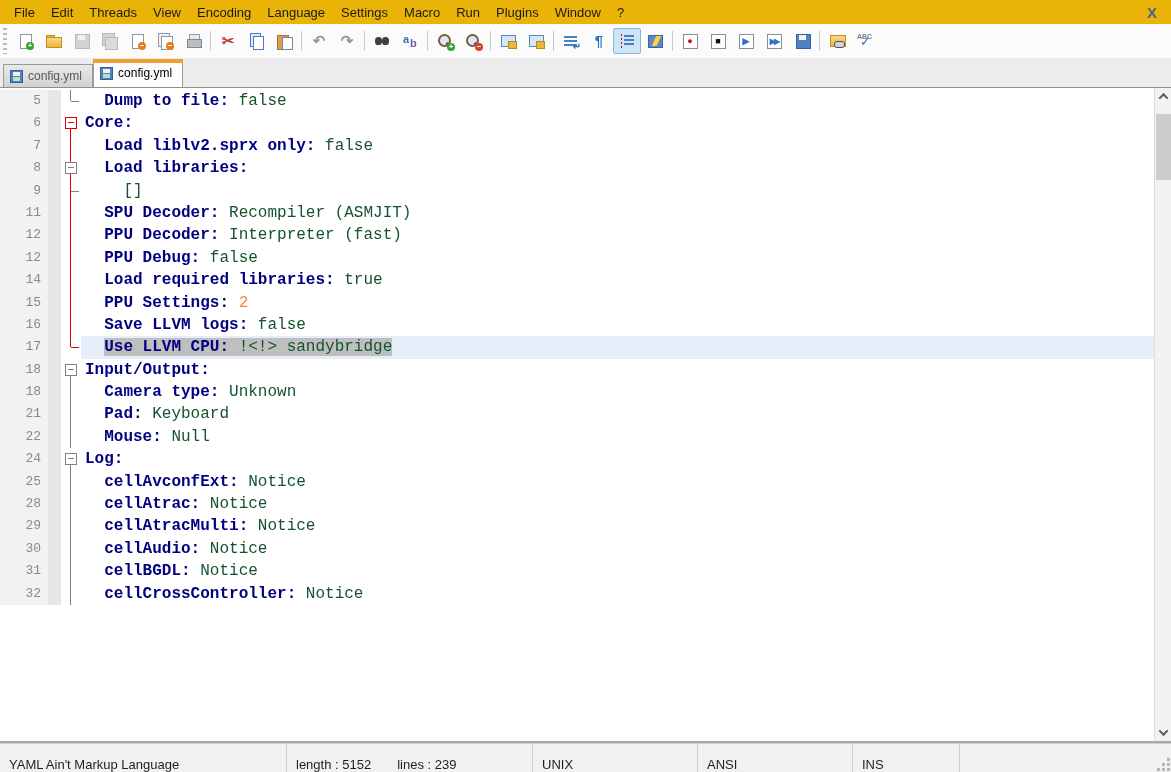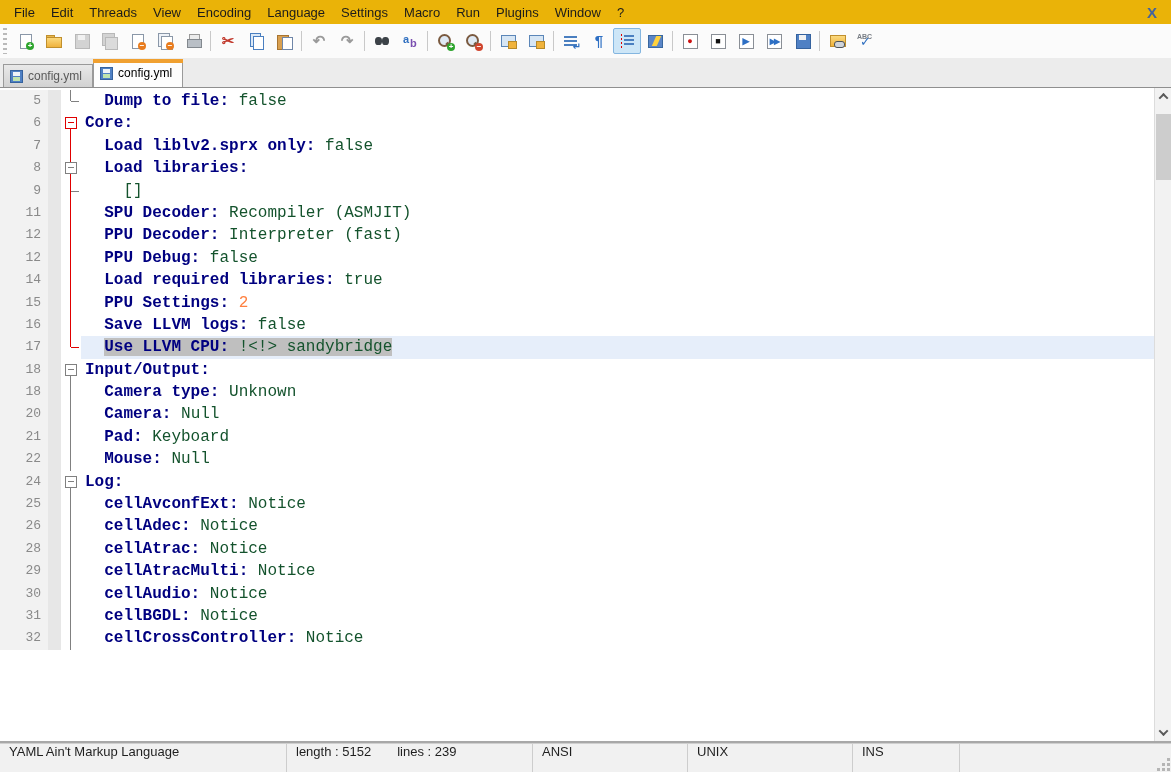--- a/index.html
+++ b/index.html
@@ -149,21 +149,21 @@
   .vscroll { width:17px; flex:none; background:#f2f2f2; border-left:1px solid #dcdcdc; position:relative; }
   .sarrow { position:absolute; left:0; width:17px; height:17px; display:flex; align-items:center; justify-content:center; }
   .sarrow span { width:7px; height:7px; border-left:2px solid #5a5a5a; border-top:2px solid #5a5a5a; }
   .sarrow.up { top:0; } .sarrow.up span { transform:rotate(45deg) translate(1px,1px); }
   .sarrow.down { bottom:0; } .sarrow.down span { transform:rotate(225deg) translate(1px,1px); }
   .sthumb { position:absolute; left:1px; width:15px; top:26px; height:66px; background:#cdcdcd; }
 
   
   .statusbar { position:absolute; left:0; bottom:0; right:0; height:29px; background:#f1f1f1;
                border-top:1px solid #cfcfcf; display:flex; align-items:center; font-size:13px; color:#1f1f1f; }
-  .seg { height:100%; display:flex; align-items:flex-start; padding-left:9px; border-right:1px solid #cdcdcd;
+  .seg { height:100%; display:flex; align-items:flex-end; padding-left:9px; border-right:1px solid #cdcdcd;
          white-space:pre; overflow:hidden; flex:none; }
   .seg .gap { display:inline-block; width:26px; }
   .sgrip { margin-left:auto; width:14px; height:14px; align-self:flex-end; position:relative; }
   .sgrip i { position:absolute; width:3px; height:3px; background:#b5b5b5; }
   .sgrip i:nth-child(1){ right:1px; bottom:1px; }
   .sgrip i:nth-child(2){ right:6px; bottom:1px; }
   .sgrip i:nth-child(3){ right:11px; bottom:1px; }
   .sgrip i:nth-child(4){ right:1px; bottom:6px; }
   .sgrip i:nth-child(5){ right:6px; bottom:6px; }
   .sgrip i:nth-child(6){ right:1px; bottom:11px; }
@@ -436,28 +436,20 @@
         </div>
         <div class="line">
           <div class="lnum">18</div>
           <div class="bmcol"></div>
           <div class="foldcol">
             <i class="fv c-grey" style="top: 0px; height: 100%;"></i>
           </div>
           <div class="codecol"><span class="s-val">  </span><span class="s-key">Camera type:</span><span class="s-val"> Unknown</span></div>
         </div>
         <div class="line">
-          <div class="lnum">20</div>
-          <div class="bmcol"></div>
-          <div class="foldcol">
-            <i class="fv c-grey" style="top: 0px; height: 100%;"></i>
-          </div>
-          <div class="codecol"><span class="s-val">  </span><span class="s-key">Camera:</span><span class="s-val"> Null</span></div>
-        </div>
-        <div class="line">
           <div class="lnum">21</div>
           <div class="bmcol"></div>
           <div class="foldcol">
             <i class="fv c-grey" style="top: 0px; height: 100%;"></i>
           </div>
           <div class="codecol"><span class="s-val">  </span><span class="s-key">Pad:</span><span class="s-val"> Keyboard</span></div>
         </div>
         <div class="line">
           <div class="lnum">22</div>
           <div class="bmcol"></div>
@@ -475,28 +467,20 @@
           </div>
           <div class="codecol"><span class="s-key">Log:</span></div>
         </div>
         <div class="line">
           <div class="lnum">25</div>
           <div class="bmcol"></div>
           <div class="foldcol">
             <i class="fv c-grey" style="top: 0px; height: 100%;"></i>
           </div>
           <div class="codecol"><span class="s-val">  </span><span class="s-key">cellAvconfExt:</span><span class="s-val"> Notice</span></div>
-        </div>
-        <div class="line">
-          <div class="lnum">26</div>
-          <div class="bmcol"></div>
-          <div class="foldcol">
-            <i class="fv c-grey" style="top: 0px; height: 100%;"></i>
-          </div>
-          <div class="codecol"><span class="s-val">  </span><span class="s-key">cellAdec:</span><span class="s-val"> Notice</span></div>
         </div>
         <div class="line">
           <div class="lnum">28</div>
           <div class="bmcol"></div>
           <div class="foldcol">
             <i class="fv c-grey" style="top: 0px; height: 100%;"></i>
           </div>
           <div class="codecol"><span class="s-val">  </span><span class="s-key">cellAtrac:</span><span class="s-val"> Notice</span></div>
         </div>
         <div class="line">
@@ -544,25 +528,25 @@
   </div>
 
   <div class="statusbar">
     <div class="seg" style="width:287px">
       <span>YAML Ain't Markup Language</span>
     </div>
     <div class="seg" style="width:246px">
       <span>length : 5152</span><span class="gap"></span>
       <span>lines : 239</span>
     </div>
+    <div class="seg" style="width:165px">
+      <span>UNIX</span>
+    </div>
     <div class="seg" style="width:155px">
       <span>ANSI</span>
-    </div>
-    <div class="seg" style="width:165px">
-      <span>UNIX</span>
     </div>
     <div class="seg" style="width:107px">
       <span>INS</span>
     </div>
     <div class="sgrip">
         <i></i>
         <i></i>
         <i></i>
         <i></i>
         <i></i>

